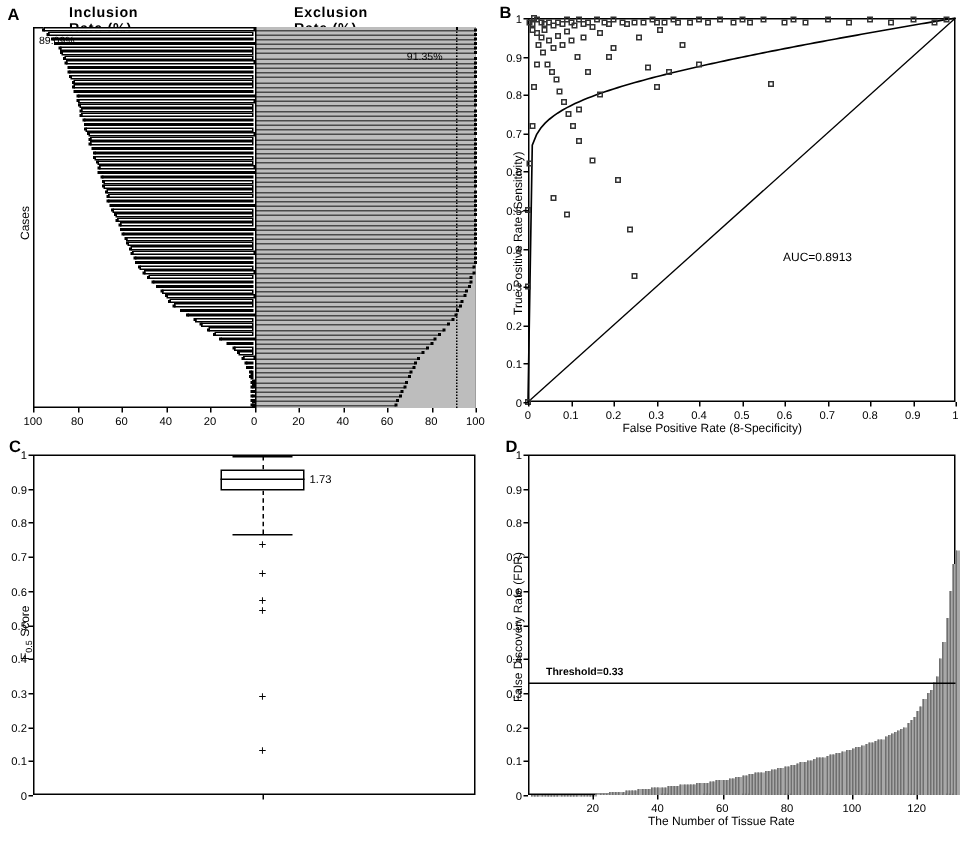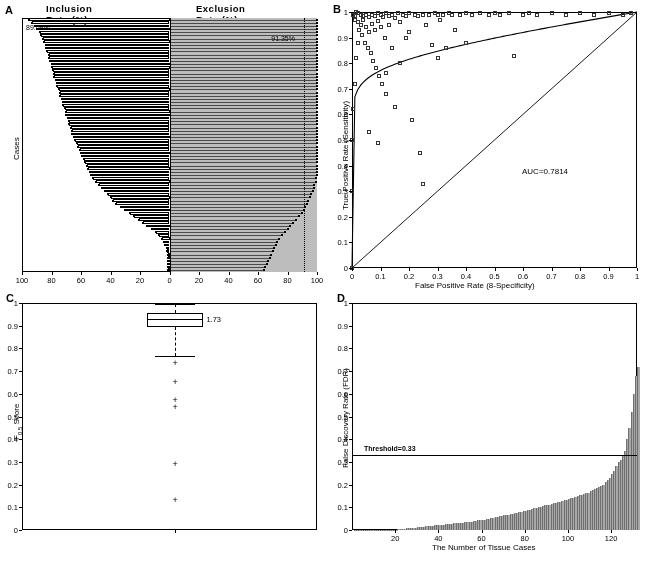--- a/index.html
+++ b/index.html
@@ -642,21 +642,21 @@
         <div class="b-point" style="left:350px; top:138px;"></div>
         <div class="b-point" style="left:351.425px; top:107.28px;"></div>
         <div class="b-point" style="left:352.85px; top:81.68px;"></div>
         <div class="b-point" style="left:354.275px; top:56.08000000000001px;"></div>
         <div class="b-point" style="left:355.7px; top:40.72px;"></div>
         <div class="b-point" style="left:367.1px; top:130.32px;"></div>
         <div class="b-point" style="left:375.65px; top:140.56px;"></div>
         <div class="b-point" style="left:384.2px; top:71.44px;"></div>
         <div class="b-point" style="left:404.15px; top:35.599999999999994px;"></div>
         <div class="b-point" style="left:421.25px; top:181.51999999999998px;"></div>
-        <div class="b-auc" style="left:522px; top:167px;">AUC=0.7814</div>
+        <div class="b-auc" style="left:522px; top:167px;">AUC=0.8913</div>
       </div>
     <div id="panelB-ticks">
         <div class="tick" style="left:352px; top:268px; width:1px; height:3px;"></div>
         <div class="tick-label" style="left:342px; top:272px; width:20px;">0</div>
         <div class="tick" style="left:380.5px; top:268px; width:1px; height:3px;"></div>
         <div class="tick-label" style="left:370.5px; top:272px; width:20px;">0.1</div>
         <div class="tick" style="left:409px; top:268px; width:1px; height:3px;"></div>
         <div class="tick-label" style="left:399px; top:272px; width:20px;">0.2</div>
         <div class="tick" style="left:437.5px; top:268px; width:1px; height:3px;"></div>
         <div class="tick-label" style="left:427.5px; top:272px; width:20px;">0.3</div>
@@ -743,21 +743,21 @@
         <div class="tick-label" style="left:0px; top:321.7px; width:18px; text-align:right;">0.9</div>
         <div class="tick" style="left:19px; top:303px; width:3px; height:1px;"></div>
         <div class="tick-label" style="left:0px; top:299px; width:18px; text-align:right;">1</div>
         <div class="tick" style="left:175.4px; top:530px; width:1px; height:3px;"></div>
       </div>
   </div>
 
   <div class="panel">
     <div class="axes" id="panelD-axes"></div>
     <div class="panel-letter" style="left:337px; top:292px;">D</div>
-    <div class="axis-title" style="left:432px; top:543px;">The Number of Tissue Cases</div>
+    <div class="axis-title" style="left:432px; top:543px;">The Number of Tissue Rate</div>
     <div class="axis-title-v" style="left:341px; top:468px;">False Discovery Rate (FDR)</div>
     <div id="panelD-inner">
         <div class="d-bar" style="left:354.15909090909093px; top:529.6px; width:1.7272727272727275px; height:0.4px; bottom:auto;"></div>
         <div class="d-bar" style="left:356.3181818181818px; top:529.6px; width:1.7272727272727275px; height:0.4px; bottom:auto;"></div>
         <div class="d-bar" style="left:358.47727272727275px; top:529.6px; width:1.7272727272727275px; height:0.4px; bottom:auto;"></div>
         <div class="d-bar" style="left:360.6363636363636px; top:529.6px; width:1.7272727272727275px; height:0.4px; bottom:auto;"></div>
         <div class="d-bar" style="left:362.79545454545456px; top:529.6px; width:1.7272727272727275px; height:0.4px; bottom:auto;"></div>
         <div class="d-bar" style="left:364.95454545454544px; top:529.6px; width:1.7272727272727275px; height:0.4px; bottom:auto;"></div>
         <div class="d-bar" style="left:367.1136363636364px; top:529.6px; width:1.7272727272727275px; height:0.4px; bottom:auto;"></div>
         <div class="d-bar" style="left:369.27272727272725px; top:529.6px; width:1.7272727272727275px; height:0.4px; bottom:auto;"></div>

